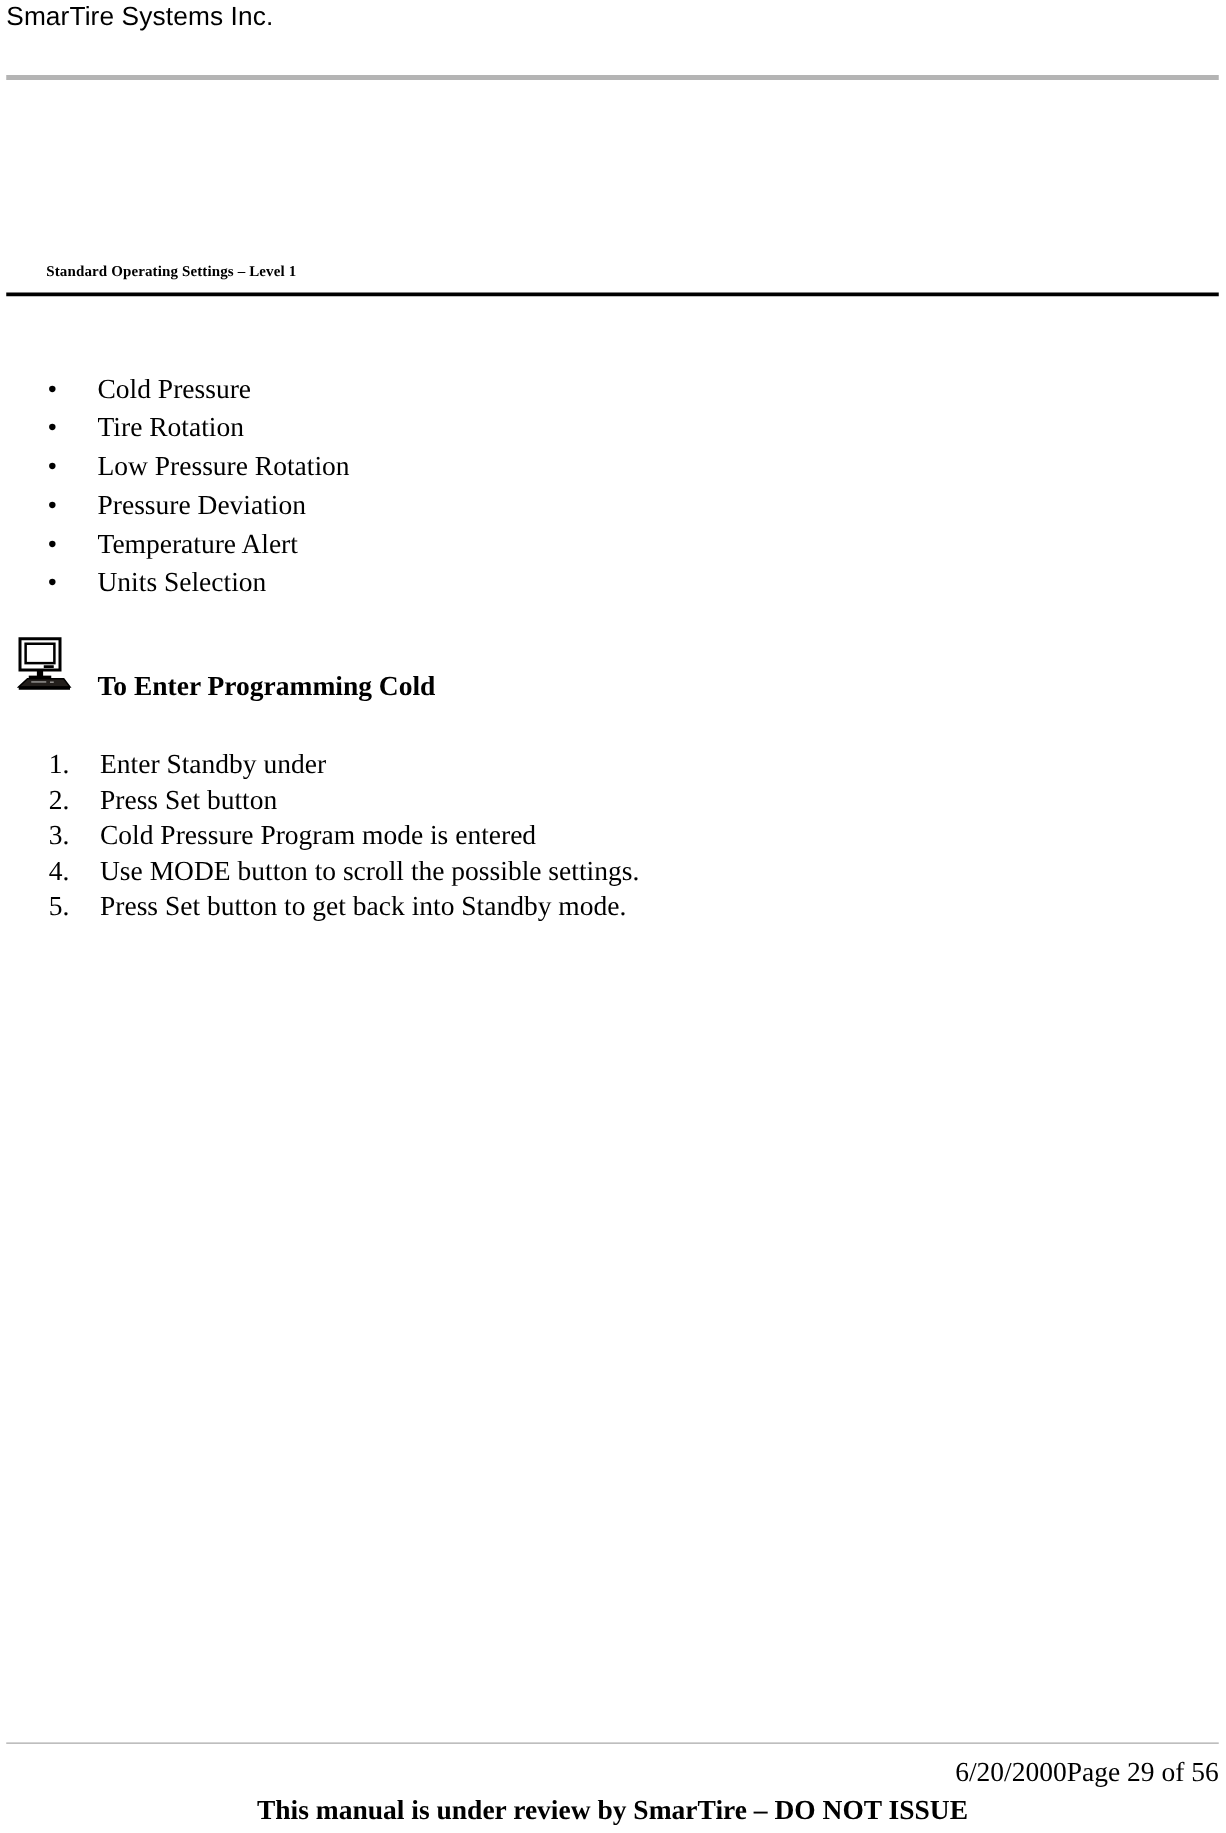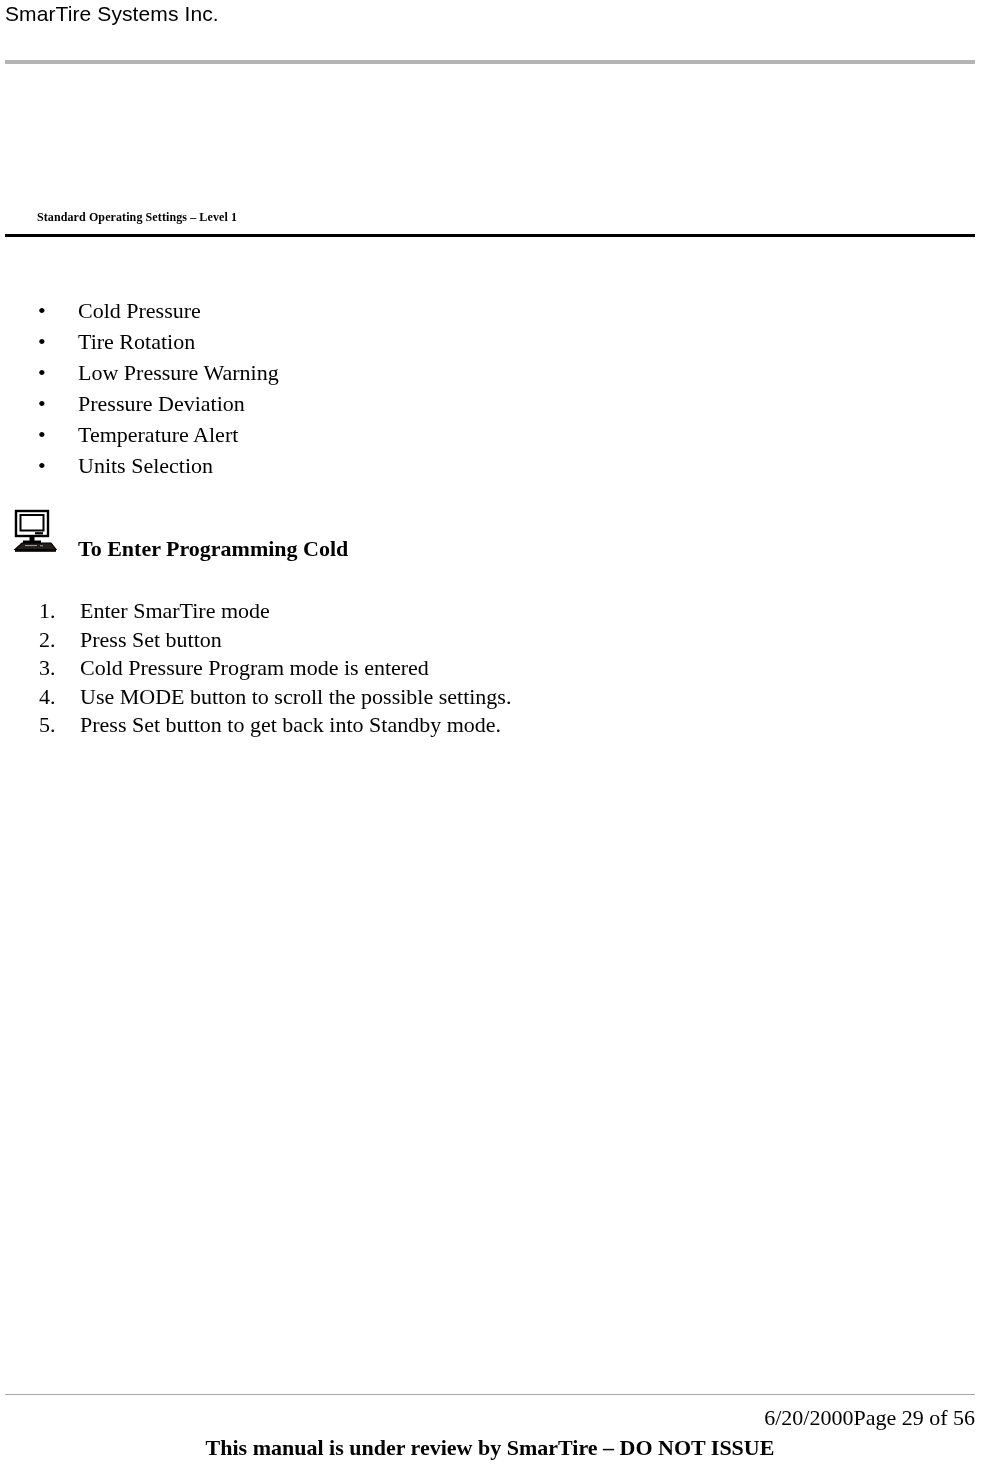--- a/index.html
+++ b/index.html
@@ -204,21 +204,21 @@
     <li>
       <span class="bullet-dot">•</span>
       <span>Cold Pressure</span>
     </li>
     <li>
       <span class="bullet-dot">•</span>
       <span>Tire Rotation</span>
     </li>
     <li>
       <span class="bullet-dot">•</span>
-      <span>Low Pressure Warning</span>
+      <span>Low Pressure Rotation</span>
     </li>
     <li>
       <span class="bullet-dot">•</span>
       <span>Pressure Deviation</span>
     </li>
     <li>
       <span class="bullet-dot">•</span>
       <span>Temperature Alert</span>
     </li>
     <li>
@@ -247,21 +247,21 @@
         <rect x="14" y="37" width="12" height="1.1" fill="#ffffff" opacity="0.55"></rect>
         <rect x="29" y="37.2" width="3" height="1.1" fill="#ffffff" opacity="0.55"></rect>
       </svg>
     </span>
     <div class="callout-heading">To Enter Programming Cold</div>
   </div>
 
   <ol class="step-list">
     <li>
       <span class="step-num">1.</span>
-      <span>Enter SmarTire mode</span>
+      <span>Enter Standby under</span>
     </li>
     <li>
       <span class="step-num">2.</span>
       <span>Press Set button</span>
     </li>
     <li>
       <span class="step-num">3.</span>
       <span>Cold Pressure Program mode is entered</span>
     </li>
     <li>

